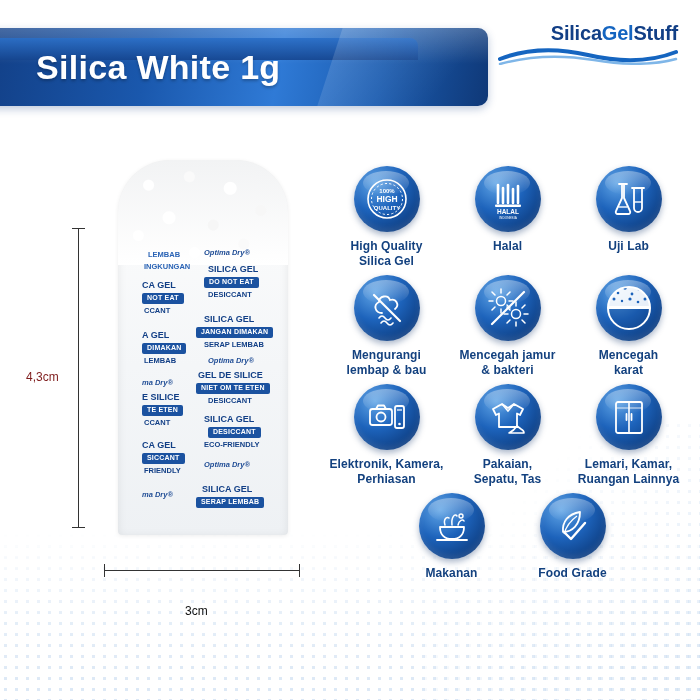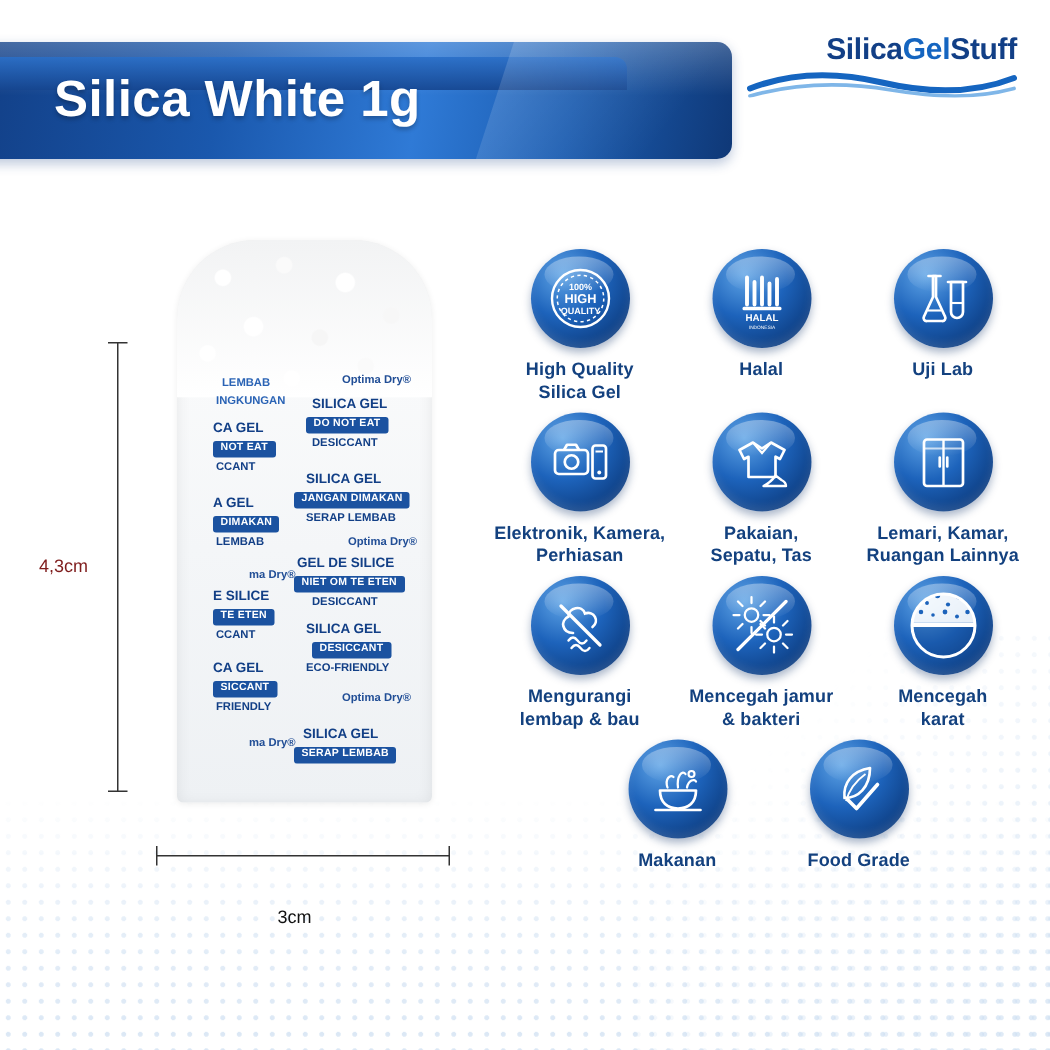--- a/index.html
+++ b/index.html
@@ -103,21 +103,21 @@
   .sachet-text{
     position:absolute; left:0; top:92px; width:100%; height:283px;
     font-size:7.5px; color:#123f86; line-height:1.25;
   }
   .strow{ position:absolute; white-space:nowrap; font-weight:bold;padding-left:24px; }
   .stbox{
     display:inline-block; background:#1b52a0; color:#fff; padding:1px 5px;
     border-radius:2px; font-size:7px; letter-spacing:.2px;
   }
   .stlight{ color:#2a63b5; font-weight:bold; }
-  .stbrand{ color:#214e96; font-weight:bold;margin-left:24px; }
+  .stbrand{ font-style:italic; color:#214e96; font-weight:bold; }
 
   
   .dim-v{ position:absolute; left:78px; top:228px; height:300px; width:1px; background:#333; }
   .dim-v:before,.dim-v:after{
     content:""; position:absolute; left:-6px; width:13px; height:1px; background:#333;
   }
   .dim-v:before{ top:0; } .dim-v:after{ bottom:0; }
   .dim-v-label{
     position:absolute; left:26px; top:370px; font-size:12px; color:#7f1d1d;
   }
@@ -266,62 +266,20 @@
         <svg width="42" height="42" viewBox="0 0 42 42">
           <path d="M14 6 L14 20 L8 33 A2 2 0 0 0 10 36 L20 36 A2 2 0 0 0 22 33 L16 20 L16 6 Z" fill="none" stroke="#fff" stroke-width="1.8" stroke-linejoin="round"></path>
           <path d="M11 6 L19 6" stroke="#fff" stroke-width="1.8" stroke-linecap="round"></path>
           <path d="M26 10 L26 30 A4 4 0 0 0 34 30 L34 10 Z" fill="none" stroke="#fff" stroke-width="1.8" stroke-linejoin="round"></path>
           <path d="M24 10 L36 10" stroke="#fff" stroke-width="1.8" stroke-linecap="round"></path>
           <path d="M26 24 L34 24" stroke="#fff" stroke-width="1.4"></path>
           <path d="M10.5 29 L19.5 29" stroke="#fff" stroke-width="1.4"></path>
         </svg>
       </div>
       <div class="fcap" style="white-space:pre-line">Uji Lab</div>
-    </div>
-  </div>
-
-  <div class="frow">
-    <div class="fcell">
-      <div class="circle">
-        <svg width="42" height="42" viewBox="0 0 42 42">
-          <rect x="4" y="13" width="22" height="16" rx="2.5" fill="none" stroke="#fff" stroke-width="1.8"></rect>
-          <path d="M10 13 L12 9.5 L18 9.5 L20 13" fill="none" stroke="#fff" stroke-width="1.8" stroke-linejoin="round"></path>
-          <circle cx="15" cy="21" r="4.5" fill="none" stroke="#fff" stroke-width="1.8"></circle>
-          <rect x="29" y="10" width="9" height="22" rx="2" fill="none" stroke="#fff" stroke-width="1.8"></rect>
-          <circle cx="33.5" cy="28" r="1.3" fill="#fff"></circle>
-          <path d="M31 14 L36 14" stroke="#fff" stroke-width="1.2"></path>
-        </svg>
-      </div>
-      <div class="fcap" style="white-space:pre-line">Elektronik, Kamera,
-Perhiasan</div>
-    </div>
-
-    <div class="fcell">
-      <div class="circle">
-        <svg width="42" height="42" viewBox="0 0 42 42">
-          <path d="M15 8 L21 12 L27 8 L36 13 L33 19 L30 17.5 L30 31 L12 31 L12 17.5 L9 19 L6 13 Z" fill="none" stroke="#fff" stroke-width="1.8" stroke-linejoin="round"></path>
-          <path d="M15 8 L21 15 L27 8" fill="none" stroke="#fff" stroke-width="1.5"></path>
-          <path d="M22 37 C 26 35 28 33 30 30 L34 33 C 36 34 37 35 37 37 Z" fill="none" stroke="#fff" stroke-width="1.6" stroke-linejoin="round"></path>
-        </svg>
-      </div>
-      <div class="fcap" style="white-space:pre-line">Pakaian,
-Sepatu, Tas</div>
-    </div>
-
-    <div class="fcell">
-      <div class="circle">
-        <svg width="42" height="42" viewBox="0 0 42 42">
-          <rect x="8" y="6" width="26" height="31" rx="2" fill="none" stroke="#fff" stroke-width="1.8"></rect>
-          <path d="M21 6 L21 37" stroke="#fff" stroke-width="1.6"></path>
-          <path d="M18.5 18 L18.5 24 M23.5 18 L23.5 24" stroke="#fff" stroke-width="1.8" stroke-linecap="round"></path>
-          <path d="M8 12 L34 12" stroke="#fff" stroke-width="1.2" opacity=".7"></path>
-        </svg>
-      </div>
-      <div class="fcap" style="white-space:pre-line">Lemari, Kamar,
-Ruangan Lainnya</div>
     </div>
   </div>
 
   <div class="frow">
     <div class="fcell">
       <div class="circle">
         <svg width="42" height="42" viewBox="0 0 42 42">
           <path d="M16 26 C 9 26 7 18 13 15 C 13 9 22 7 24 13 C 30 11 34 18 29 22" fill="none" stroke="#fff" stroke-width="1.8" stroke-linecap="round"></path>
           <path d="M13 31 q3 -4 6 0 t6 0" fill="none" stroke="#fff" stroke-width="1.6" stroke-linecap="round"></path>
           <path d="M15 36 q3 -4 6 0 t6 0" fill="none" stroke="#fff" stroke-width="1.6" stroke-linecap="round"></path>
@@ -375,20 +333,62 @@
             <rect x="0" y="25" width="48" height="23" fill="#0e3f84" opacity="0.25"></rect>
           </g>
           <circle cx="24" cy="24" r="21" fill="none" stroke="#fff" stroke-width="2"></circle>
         </svg>
       </div>
       <div class="fcap" style="white-space:pre-line">Mencegah
 karat</div>
     </div>
   </div>
 
+  <div class="frow">
+    <div class="fcell">
+      <div class="circle">
+        <svg width="42" height="42" viewBox="0 0 42 42">
+          <rect x="4" y="13" width="22" height="16" rx="2.5" fill="none" stroke="#fff" stroke-width="1.8"></rect>
+          <path d="M10 13 L12 9.5 L18 9.5 L20 13" fill="none" stroke="#fff" stroke-width="1.8" stroke-linejoin="round"></path>
+          <circle cx="15" cy="21" r="4.5" fill="none" stroke="#fff" stroke-width="1.8"></circle>
+          <rect x="29" y="10" width="9" height="22" rx="2" fill="none" stroke="#fff" stroke-width="1.8"></rect>
+          <circle cx="33.5" cy="28" r="1.3" fill="#fff"></circle>
+          <path d="M31 14 L36 14" stroke="#fff" stroke-width="1.2"></path>
+        </svg>
+      </div>
+      <div class="fcap" style="white-space:pre-line">Elektronik, Kamera,
+Perhiasan</div>
+    </div>
+
+    <div class="fcell">
+      <div class="circle">
+        <svg width="42" height="42" viewBox="0 0 42 42">
+          <path d="M15 8 L21 12 L27 8 L36 13 L33 19 L30 17.5 L30 31 L12 31 L12 17.5 L9 19 L6 13 Z" fill="none" stroke="#fff" stroke-width="1.8" stroke-linejoin="round"></path>
+          <path d="M15 8 L21 15 L27 8" fill="none" stroke="#fff" stroke-width="1.5"></path>
+          <path d="M22 37 C 26 35 28 33 30 30 L34 33 C 36 34 37 35 37 37 Z" fill="none" stroke="#fff" stroke-width="1.6" stroke-linejoin="round"></path>
+        </svg>
+      </div>
+      <div class="fcap" style="white-space:pre-line">Pakaian,
+Sepatu, Tas</div>
+    </div>
+
+    <div class="fcell">
+      <div class="circle">
+        <svg width="42" height="42" viewBox="0 0 42 42">
+          <rect x="8" y="6" width="26" height="31" rx="2" fill="none" stroke="#fff" stroke-width="1.8"></rect>
+          <path d="M21 6 L21 37" stroke="#fff" stroke-width="1.6"></path>
+          <path d="M18.5 18 L18.5 24 M23.5 18 L23.5 24" stroke="#fff" stroke-width="1.8" stroke-linecap="round"></path>
+          <path d="M8 12 L34 12" stroke="#fff" stroke-width="1.2" opacity=".7"></path>
+        </svg>
+      </div>
+      <div class="fcap" style="white-space:pre-line">Lemari, Kamar,
+Ruangan Lainnya</div>
+    </div>
+  </div>
+
   <div class="frow" style="justify-content:center; padding-left:8px;">
     <div class="fcell">
       <div class="circle">
         <svg width="42" height="42" viewBox="0 0 42 42">
           <path d="M9 22 L33 22 C 33 30 28 34 21 34 C 14 34 9 30 9 22 Z" fill="none" stroke="#fff" stroke-width="1.8" stroke-linejoin="round"></path>
           <path d="M6 35 L36 35" stroke="#fff" stroke-width="1.8" stroke-linecap="round"></path>
           <path d="M14 20 C 12 14 16 11 18 13" fill="none" stroke="#fff" stroke-width="1.5" stroke-linecap="round"></path>
           <path d="M21 20 C 20 12 24 8 26 11" fill="none" stroke="#fff" stroke-width="1.5" stroke-linecap="round"></path>
           <path d="M27 20 C 28 15 32 14 33 16" fill="none" stroke="#fff" stroke-width="1.5" stroke-linecap="round"></path>
           <circle cx="30" cy="11" r="2" fill="none" stroke="#fff" stroke-width="1.4"></circle>

